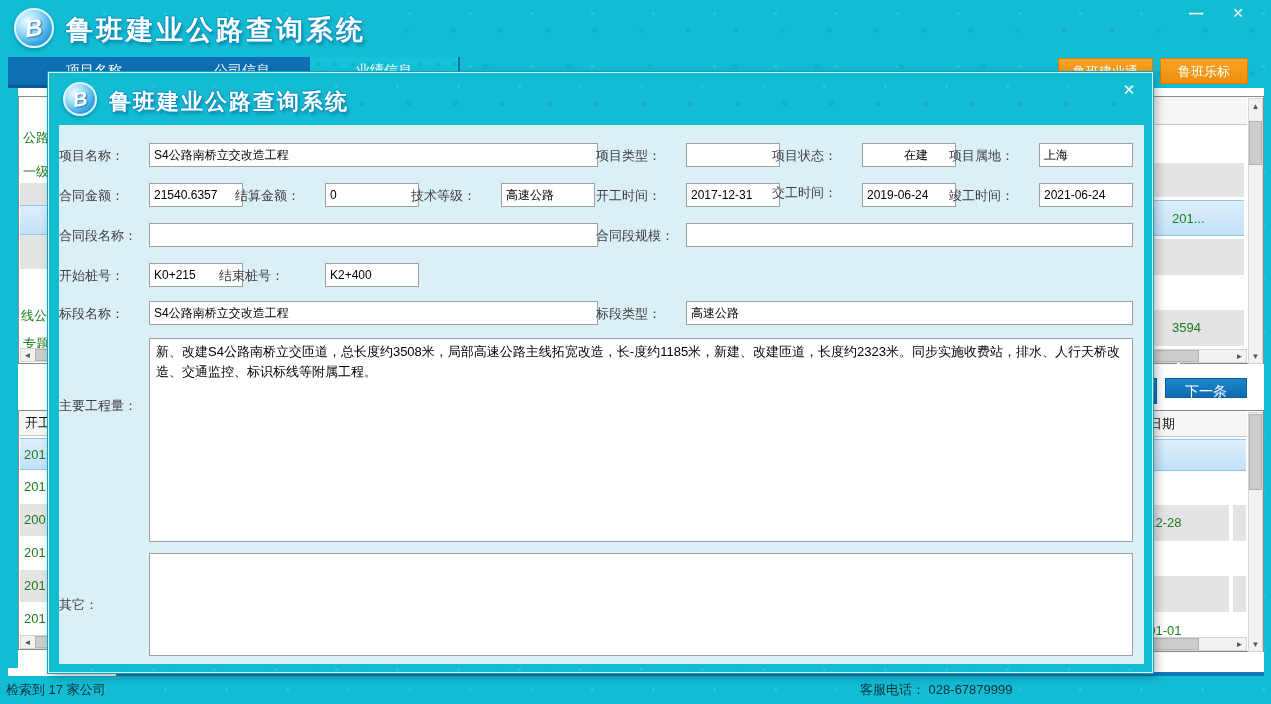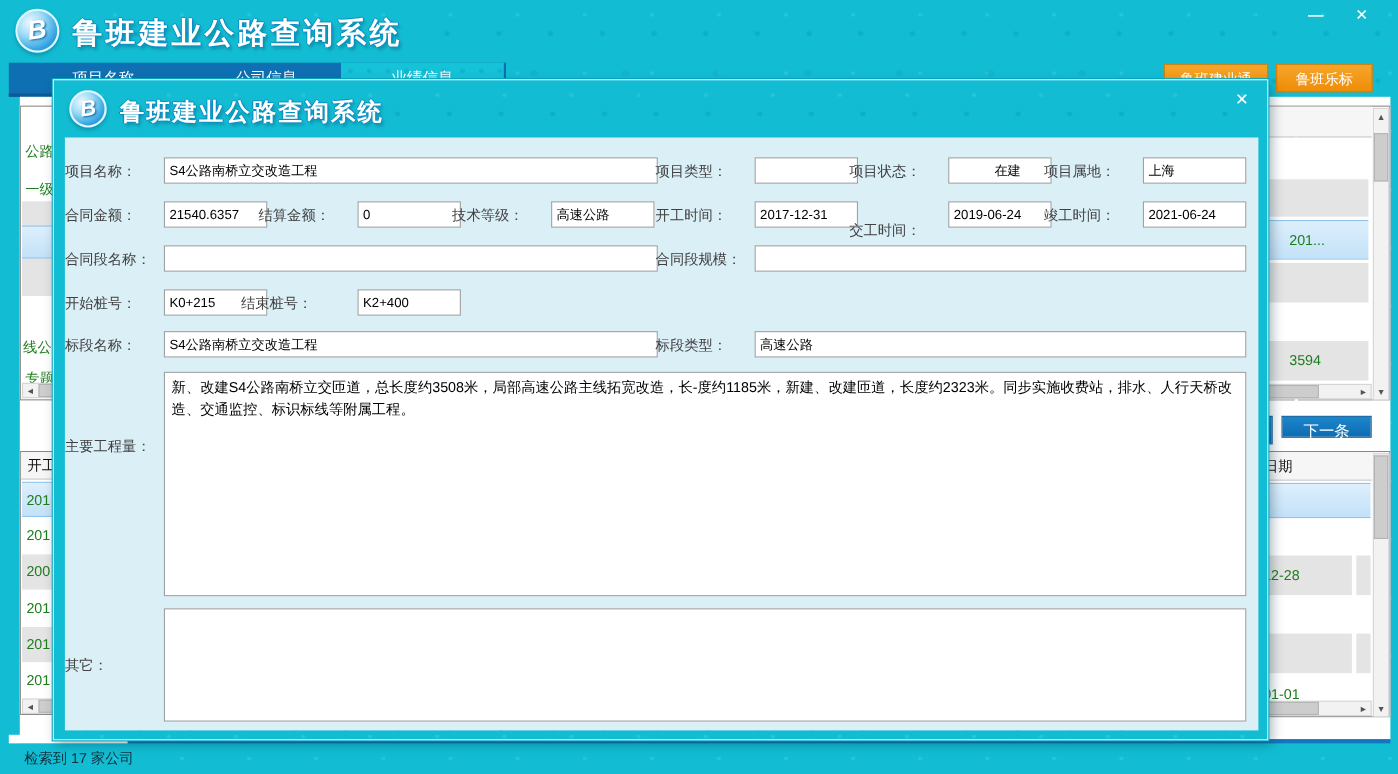--- a/index.html
+++ b/index.html
@@ -160,21 +160,22 @@
   <div class="abs sb-track" style="left:1px;top:226px;width:245px;height:14px;">
     <div class="abs sb-thumb" style="left:1px;top:0;width:195px;height:12px;"></div>
     <div class="abs sb-arrow" style="left:230px;top:0;width:13px;height:13px;">►</div>
   </div>
 </div>
 
 <div class="abs blue-line"></div>
 <div class="abs white-notch"></div>
 
 <div class="abs statusbar teal">
-  <div class="abs status-text" style="left:22px;top:0;">检索到 17 家公司</div>
+  <div class="abs status-text" style="left:6px;top:0;">检索到 17 家公司</div>
+  <div class="abs status-text" style="left:860px;top:0;">客服电话：  028-67879999</div>
 </div>
 
 <div class="abs dialog teal">
   <div class="abs logo dlg-logo" style="left:14px;top:9px;">
     <span>B</span>
   </div>
   <div class="abs app-title dlg-title" style="left:60px;top:14px;">鲁班建业公路查询系统</div>
   <div class="abs dlg-close" style="left:1068px;top:8px;width:24px;height:20px;text-align:center;">✕</div>
 
   <div class="abs dlg-body">
@@ -189,21 +190,21 @@
     <input class="inp" style="left: 980px; top: 18px; width: 94px;" value="上海">
 
     <div class="lbl" style="left:0;top:61px;">合同金额：</div>
     <input class="inp" style="left: 90px; top: 58px; width: 94px;" value="21540.6357">
     <div class="lbl" style="left:176px;top:61px;">结算金额：</div>
     <input class="inp" style="left: 266px; top: 58px; width: 94px;" value="0">
     <div class="lbl" style="left:352px;top:61px;">技术等级：</div>
     <input class="inp" style="left: 442px; top: 58px; width: 94px;" value="高速公路">
     <div class="lbl" style="left:537px;top:61px;">开工时间：</div>
     <input class="inp" style="left: 627px; top: 58px; width: 94px;" value="2017-12-31">
-    <div class="lbl" style="left:713px;top:75px;">交工时间：</div>
+    <div class="lbl" style="left:713px;top:58px;">交工时间：</div>
     <input class="inp" style="left: 803px; top: 58px; width: 94px;" value="2019-06-24">
     <div class="lbl" style="left:890px;top:61px;">竣工时间：</div>
     <input class="inp" style="left: 980px; top: 58px; width: 94px;" value="2021-06-24">
 
     <div class="lbl" style="left:0;top:101px;">合同段名称：</div>
     <input class="inp" style="left: 90px; top: 98px; width: 449px;" value="">
     <div class="lbl" style="left:537px;top:101px;">合同段规模：</div>
     <input class="inp" style="left: 627px; top: 98px; width: 447px;" value="">
 
     <div class="lbl" style="left:0;top:141px;">开始桩号：</div>

